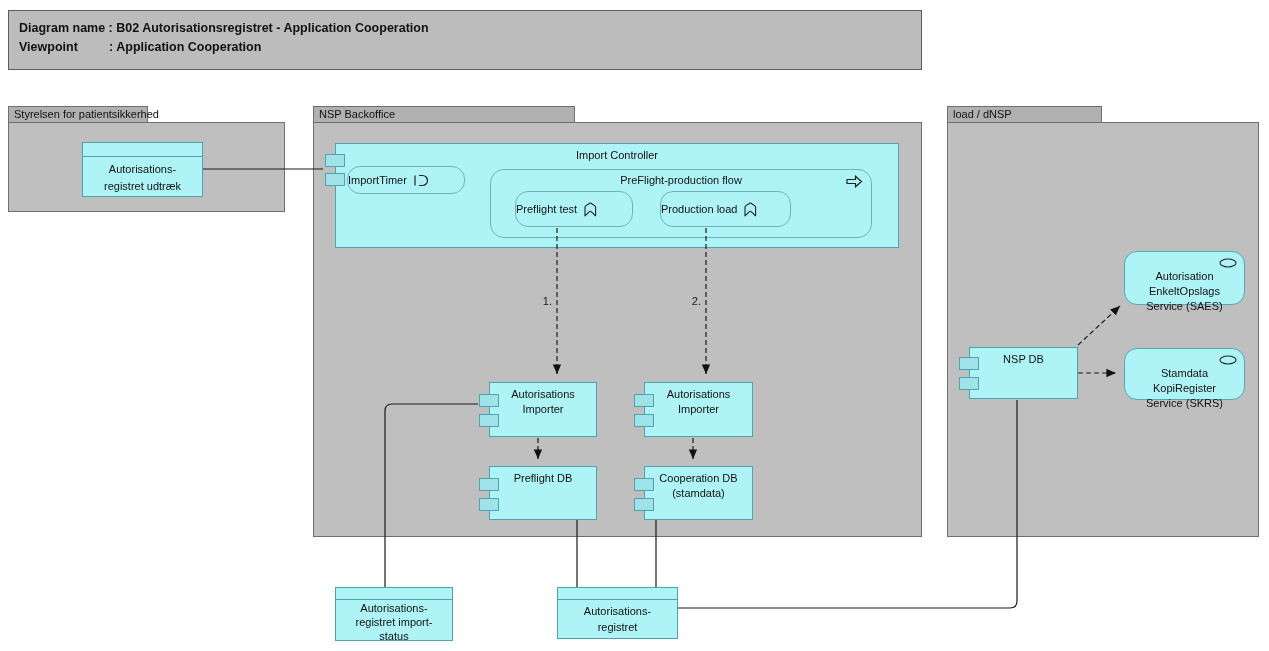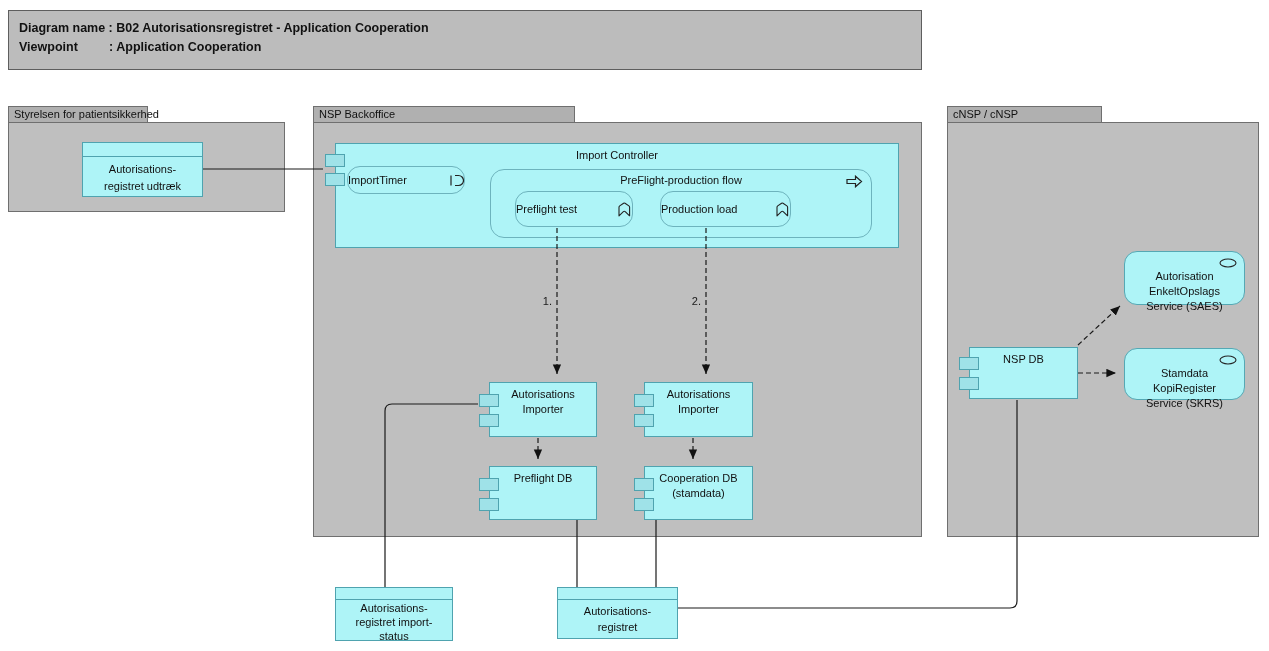--- a/index.html
+++ b/index.html
@@ -10,21 +10,21 @@
   .tl{font-weight:bold;font-size:12.5px;line-height:19px;white-space:pre}
   .gtab{position:absolute;height:17px;background:#b0b0b0;border:1px solid #6f6f6f;
         box-sizing:border-box;padding:1px 14px 0 5px;white-space:nowrap;z-index:1}
   .gbody{position:absolute;background:#bfbfbf;border:1px solid #6f6f6f;box-sizing:border-box;z-index:1}
   .comp{position:absolute;background:#aef4f7;border:1px solid #4fa3af;box-sizing:border-box;z-index:3}
   .ctab{position:absolute;left:-11px;width:20px;height:13px;background:#9fe2e8;
         border:1px solid #4fa3af;box-sizing:border-box}
   .clabel{text-align:center;white-space:pre-line;line-height:15px;padding-top:4px}
   .icl{position:absolute;top:5px;left:0;width:100%;text-align:center}
   .rnd{position:absolute;background:#aef4f7;border:1px solid #6db3bd;border-radius:13px;
-       box-sizing:border-box;display:flex;align-items:center;justify-content:space-between;gap:6px;z-index:4}
+       box-sizing:border-box;display:flex;align-items:center;justify-content:flex-start;gap:6px;z-index:4}
   .flowbox{position:absolute;background:#aef4f7;border:1px solid #6db3bd;border-radius:14px;
            box-sizing:border-box;z-index:3}
   .flowtitle{position:absolute;top:4px;left:0;width:100%;text-align:center}
   .flowicon{position:absolute;top:5px;right:8px}
   .dbox{position:absolute;background:#aef4f7;border:1px solid #4fa3af;box-sizing:border-box;z-index:3}
   .dline{position:absolute;left:0;right:0;border-top:1px solid #4fa3af}
   .dtext{position:absolute;left:0;width:100%;text-align:center;white-space:pre-line}
   .svc{position:absolute;background:#aef4f7;border:1px solid #55a8b4;border-radius:13px;
        box-sizing:border-box;text-align:center;white-space:pre-line;line-height:15px;padding-top:2px;z-index:3}
   .svcicon{position:absolute;top:6px;right:7px}
@@ -45,21 +45,21 @@
     <span>Styrelsen for patientsikkerhed</span>
   </div>
   <div class="gbody" style="left:8px;top:122px;width:277px;height:90px"></div>
 
   <div class="gtab" style="left:313px;top:106px;width:262px">
     <span>NSP Backoffice</span>
   </div>
   <div class="gbody" style="left:313px;top:122px;width:609px;height:415px"></div>
 
   <div class="gtab" style="left:947px;top:106px;width:155px">
-    <span>cNSP / cNSP</span>
+    <span>load / dNSP</span>
   </div>
   <div class="gbody" style="left:947px;top:122px;width:312px;height:415px"></div>
 
   <div class="dbox" style="left:82px;top:142px;width:121px;height:55px">
     <div class="dline" style="top:13px"></div>
     <div class="dtext" style="top:18px;line-height:17px">Autorisations-
 registret udtræk</div>
   </div>
 
   <div class="comp" style="left:335px;top:143px;width:564px;height:105px">

